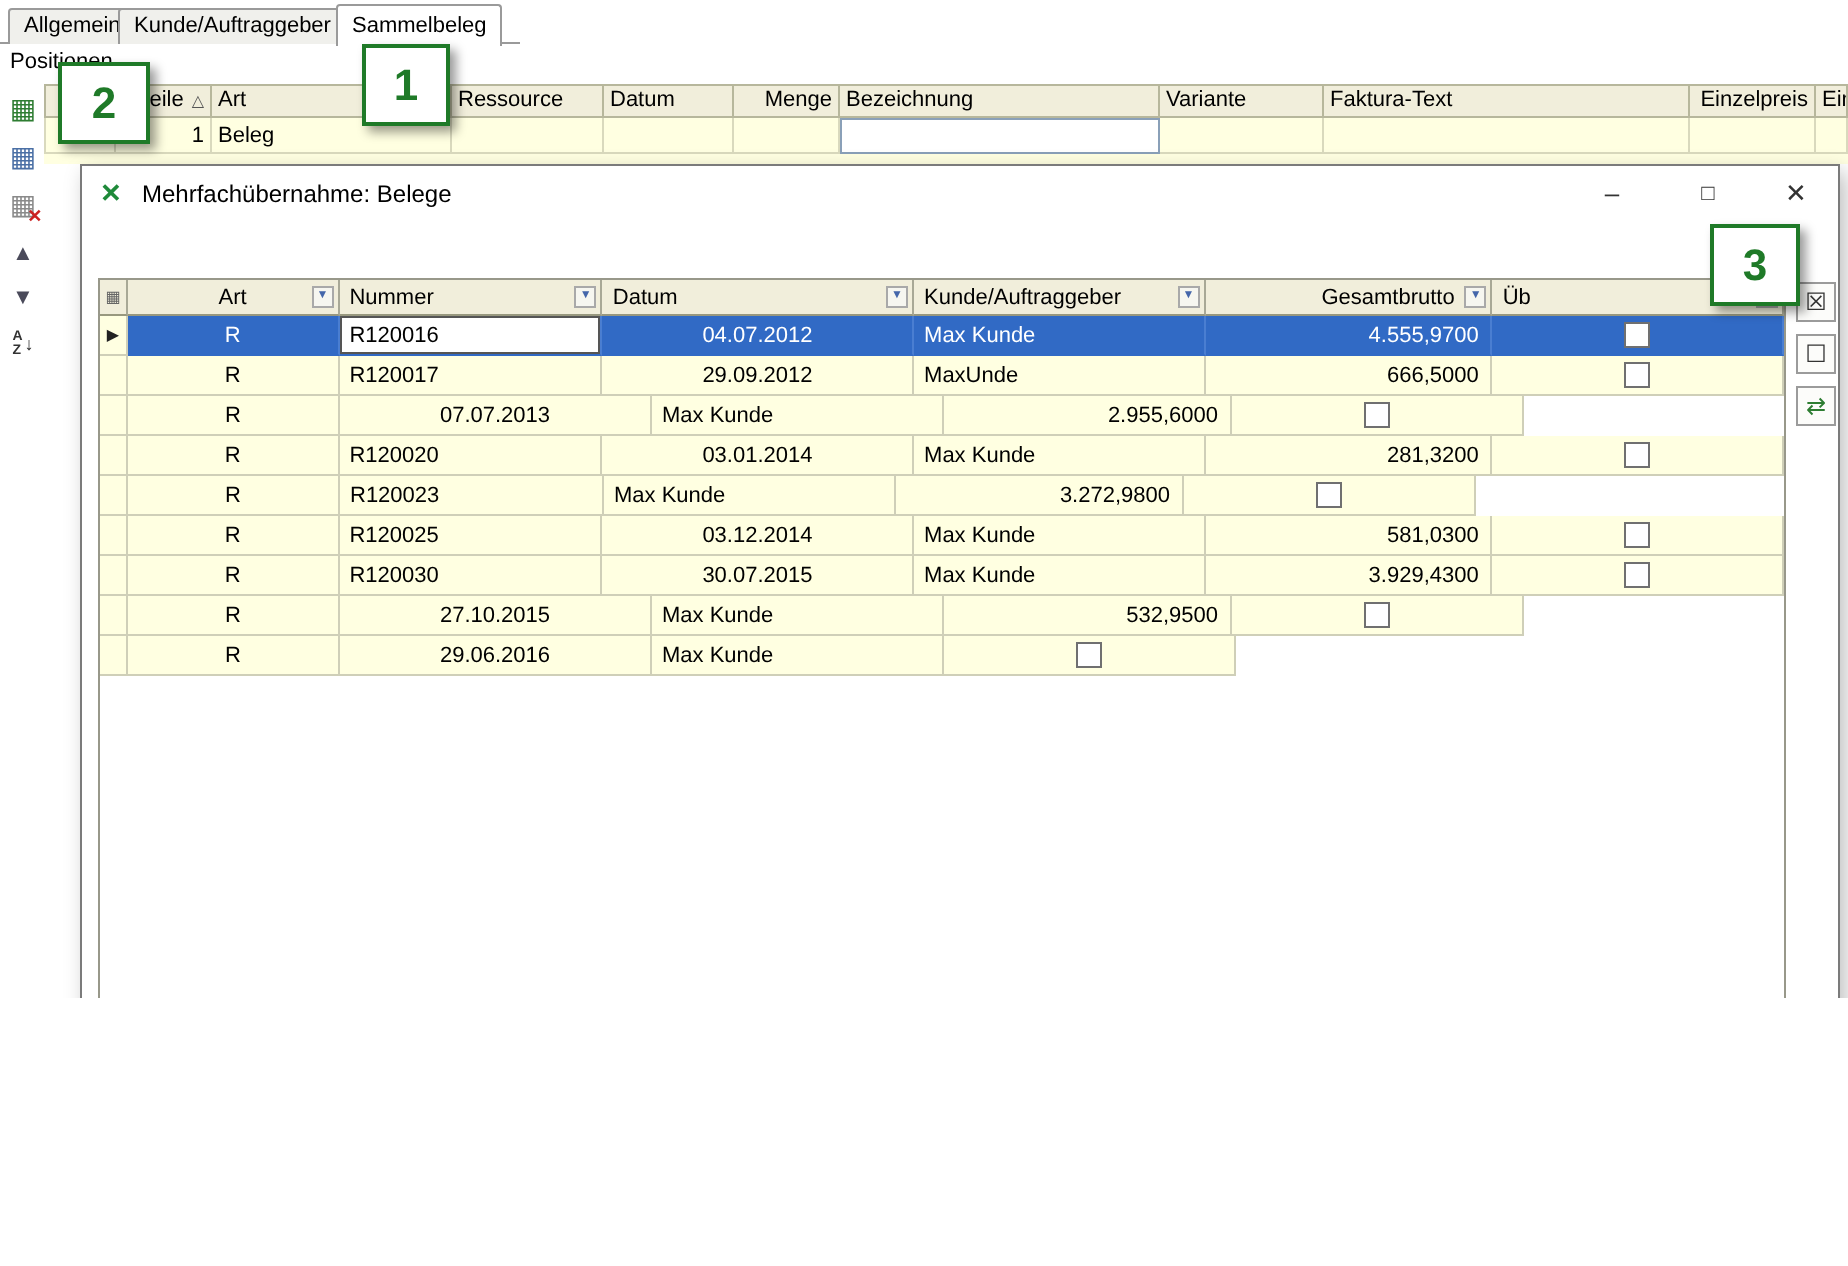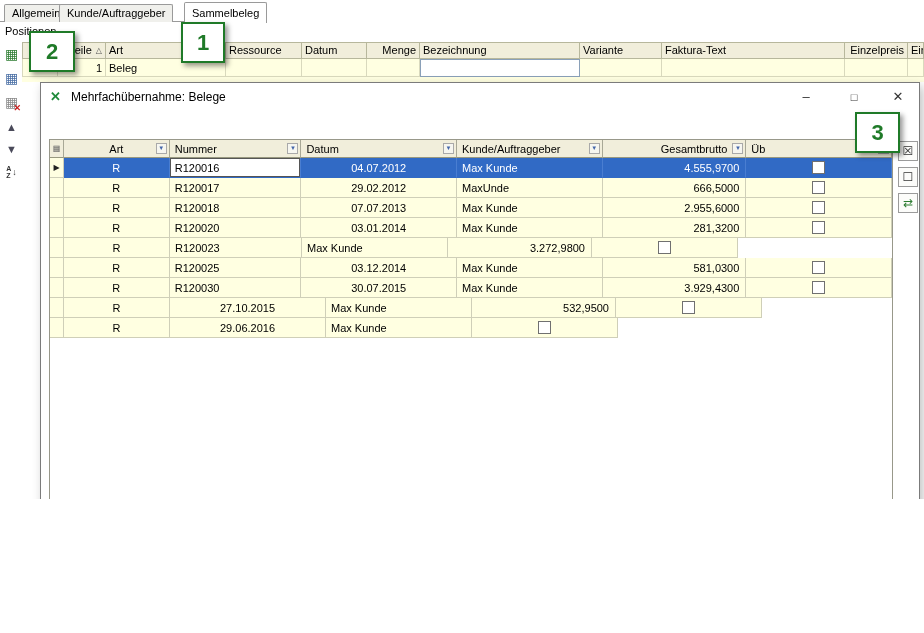--- a/index.html
+++ b/index.html
@@ -98,21 +98,21 @@
   .bottomstrip{position:absolute;left:0;top:627px;width:924px;height:6px;background:#141414;z-index:70;}
 </style>
 </head>
 <body>
 
 <div id="screen">
 
   <div class="tabline"></div>
   <div class="tab" style="left:4px;">Allgemein</div>
   <div class="tab" style="left:59px;">Kunde/Auftraggeber</div>
-  <div class="tab active" style="left:184px;">Sammelbeleg</div>
+  <div class="tab active" style="left:168px;">Sammelbeleg</div>
   <div class="group-label">Positionen</div>
 
   <div class="toolbtn" style="top:44px;">
     <span class="ico-green">▦</span>
   </div>
   <div class="toolbtn" style="top:68px;">
     <span class="ico-blue">▦</span>
   </div>
   <div class="toolbtn" style="top:92px;">
     <span class="del-wrap ico-gray"><span>▦</span><span class="del-x">✕</span></span>
@@ -208,31 +208,30 @@
         <div class="c kun">Max Kunde</div>
         <div class="c brt">4.555,9700</div>
         <div class="c chk">
             <span class="checkbox"></span>
           </div>
       </div>
       <div class="trow">
         <div class="c sel"></div>
         <div class="c art">R</div>
         <div class="c num">R120017</div>
-        <div class="c dat">29.02.2012</div>
+        <div class="c dat">29.09.2012</div>
         <div class="c kun">MaxUnde</div>
         <div class="c brt">666,5000</div>
         <div class="c chk">
             <span class="checkbox"></span>
           </div>
       </div>
       <div class="trow">
         <div class="c sel"></div>
         <div class="c art">R</div>
-        <div class="c num">R120018</div>
         <div class="c dat">07.07.2013</div>
         <div class="c kun">Max Kunde</div>
         <div class="c brt">2.955,6000</div>
         <div class="c chk">
             <span class="checkbox"></span>
           </div>
       </div>
       <div class="trow">
         <div class="c sel"></div>
         <div class="c art">R</div>

